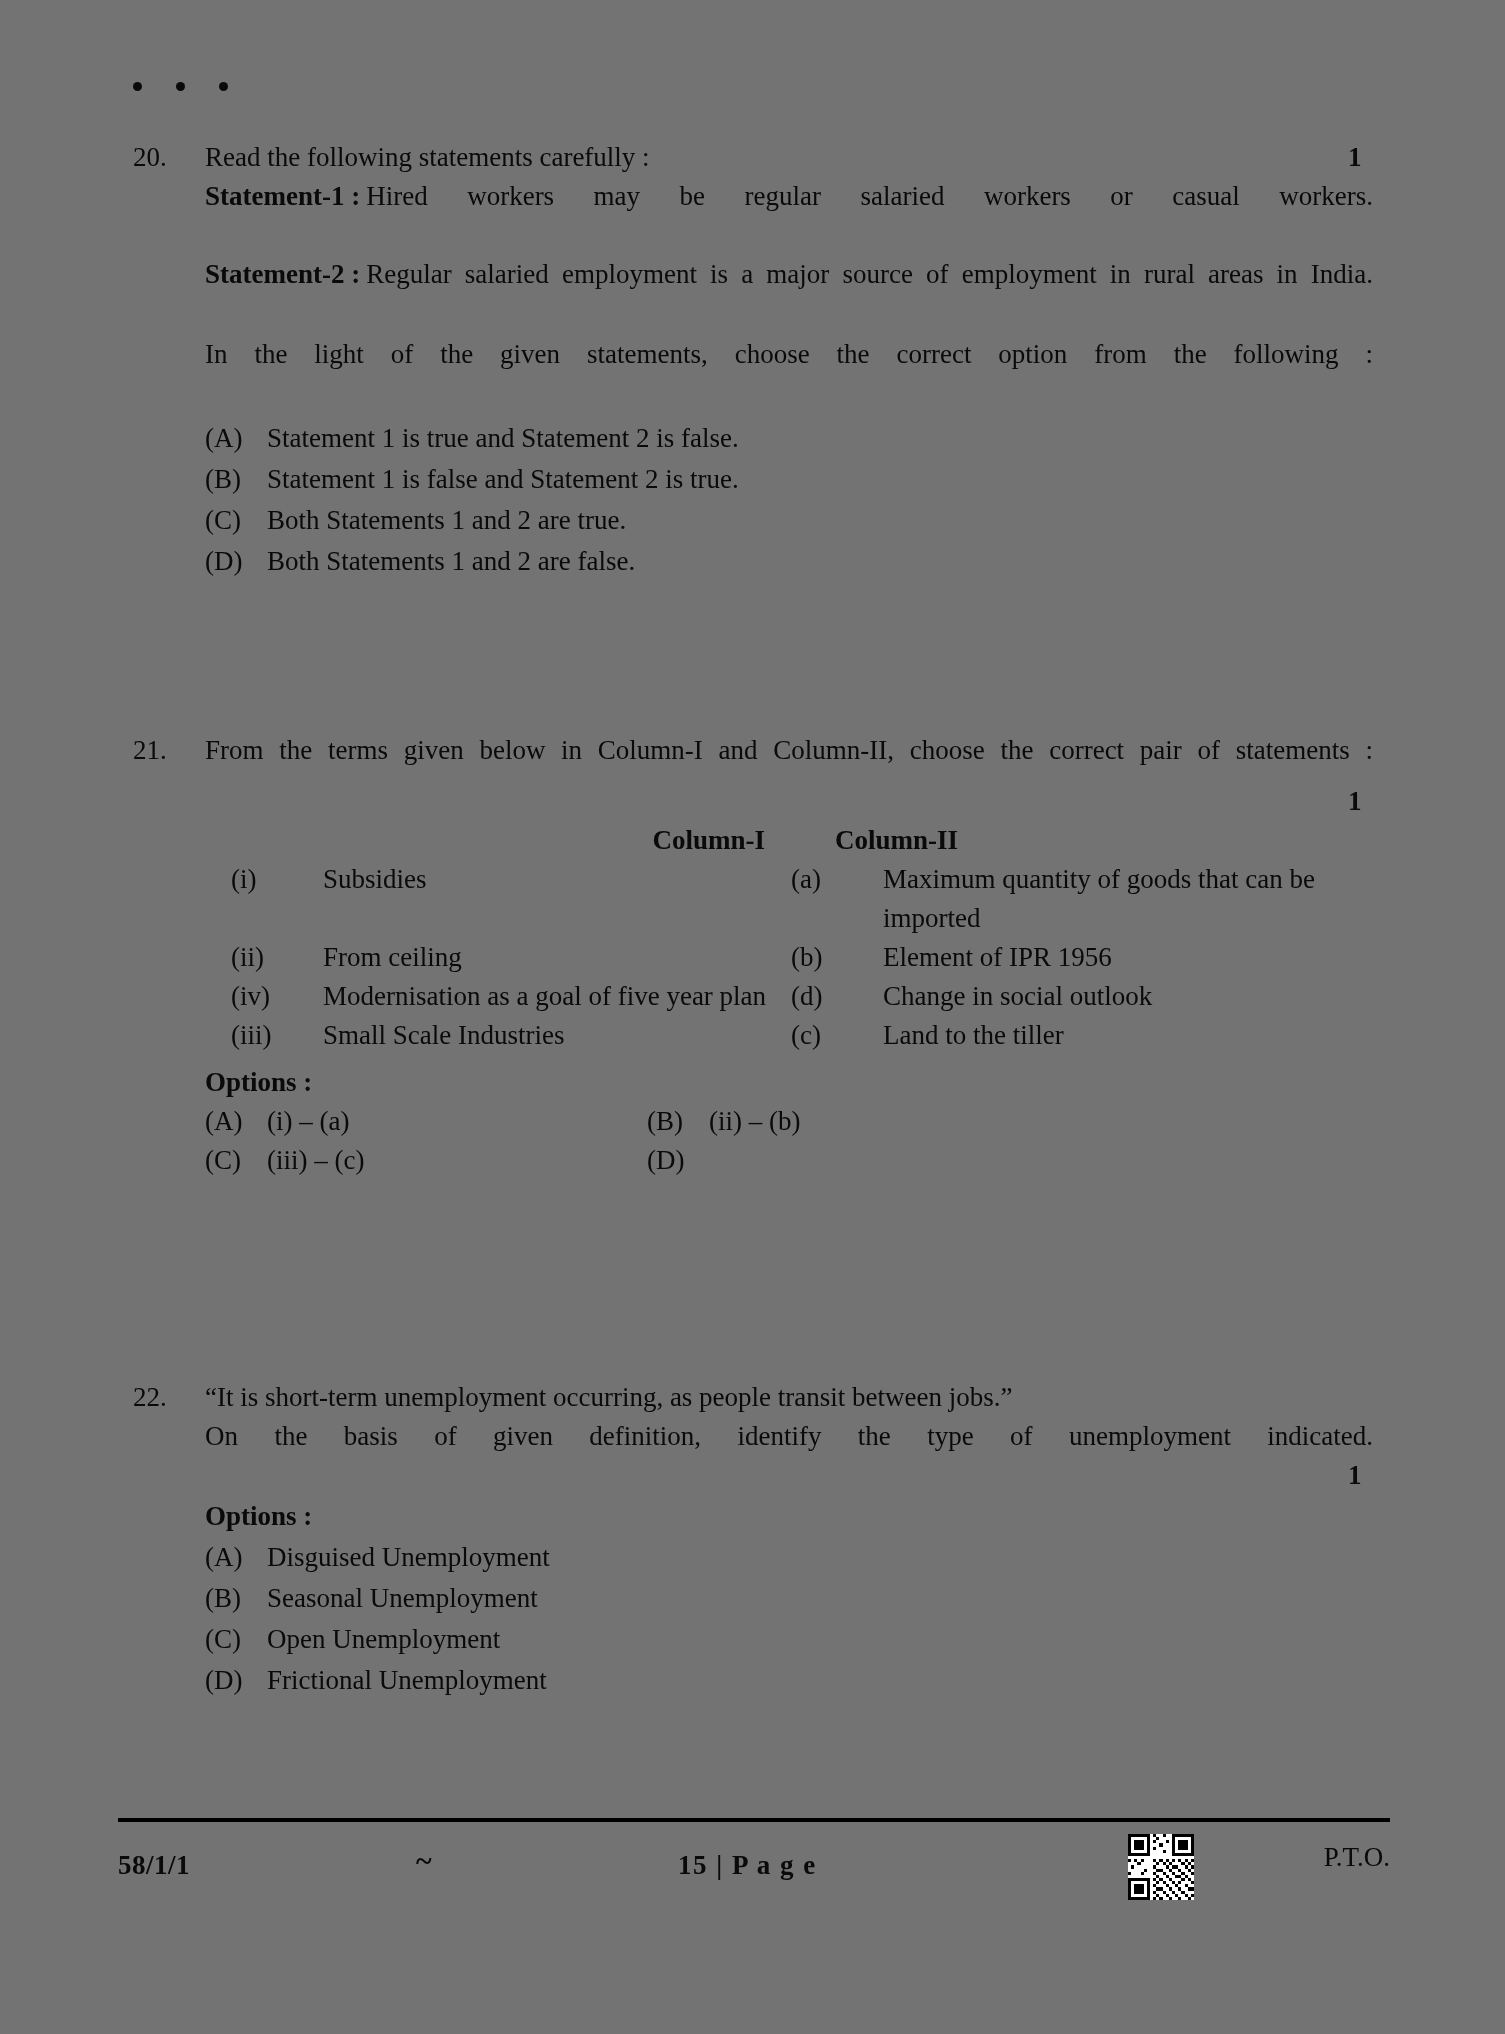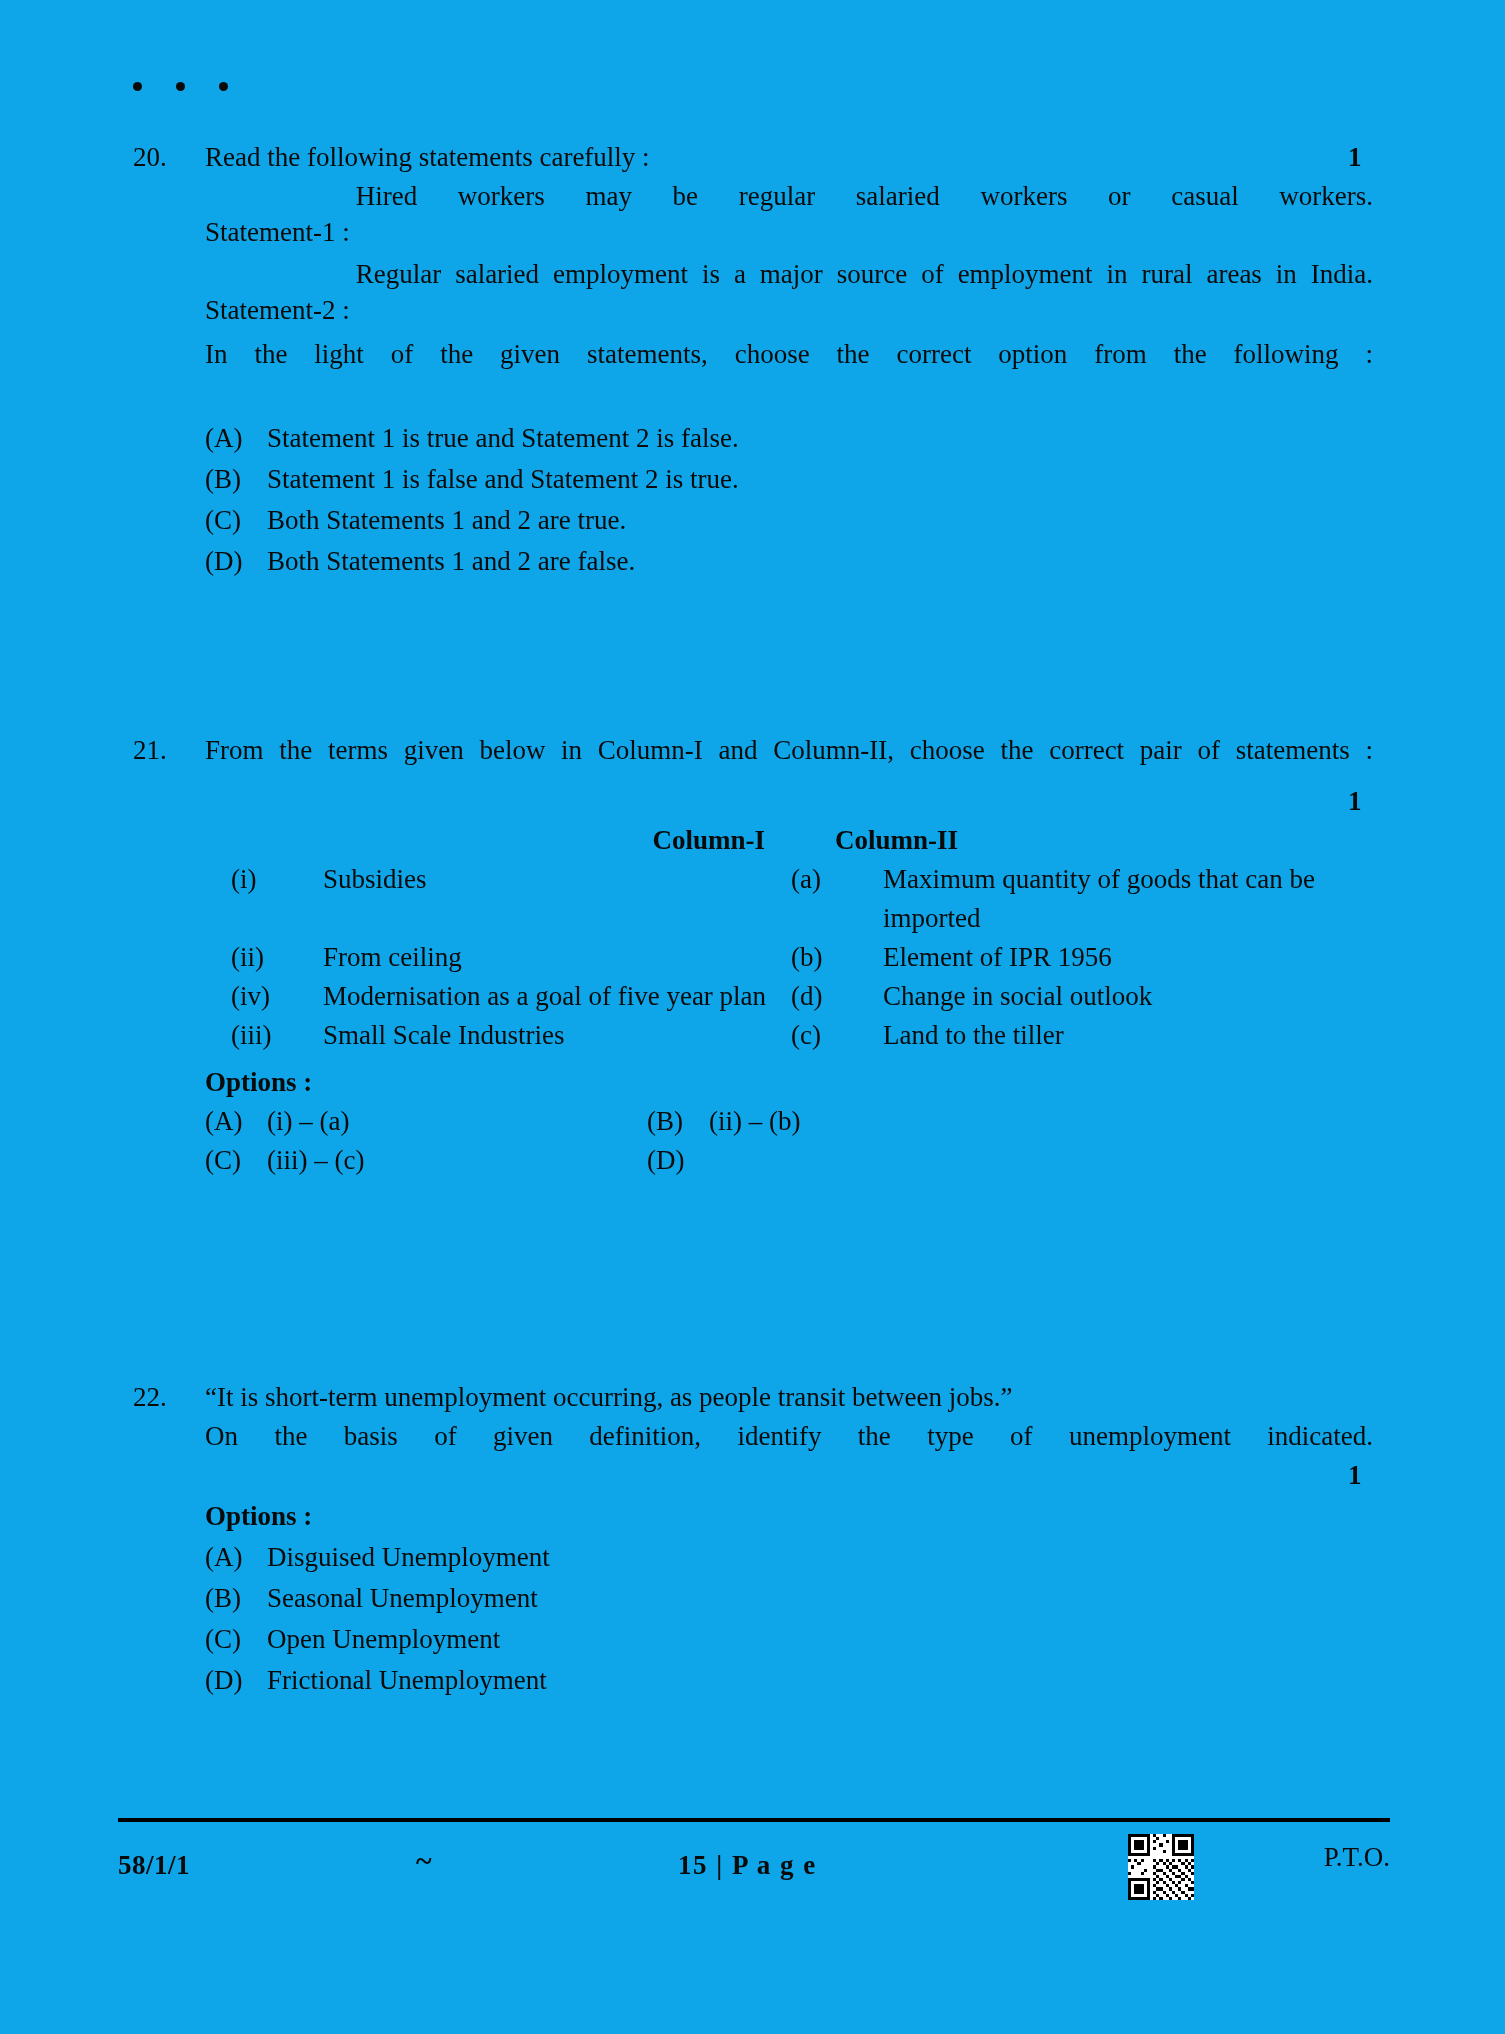--- a/index.html
+++ b/index.html
@@ -5,21 +5,21 @@
 <style>
   html, body {
     margin: 0;
     padding: 0;
     background: #ffffff;
   }
   .page {
     position: relative;
     width: 1505px;
     height: 2034px;
-    background: #0ea5e9;
+    background: #737373;
     font-family: "Liberation Serif", "DejaVu Serif", serif;
     color: #0a0a0a;
     overflow: hidden;
   }
 
   
   .cont-dots {
     position: absolute;
     left: 133px;
     top: 82px;
@@ -73,25 +73,24 @@
     line-height: 39px;
   }
 
   
   .stmt {
     display: flex;
     font-size: 27px;
     line-height: 39px;
   }
   .stmt-label {
-    font-weight: normal;
+    font-weight: bold;
     white-space: nowrap;
     flex: 0 0 auto;
     padding-right: 6px;
-    margin-top: 36px;
   }
   .stmt-text {
     flex: 1 1 auto;
     text-align: justify;
     text-justify: inter-word;
   }
   .stmt-text::after {
     content: "";
     display: inline-block;
     width: 100%;

